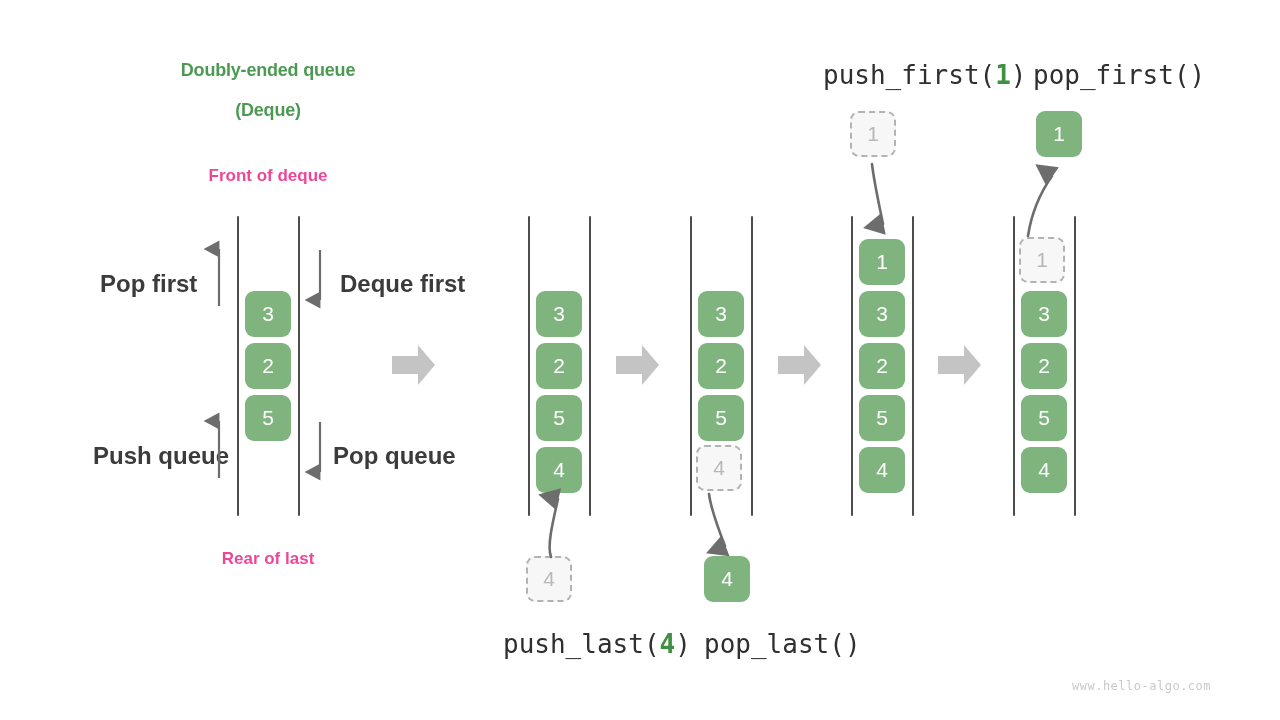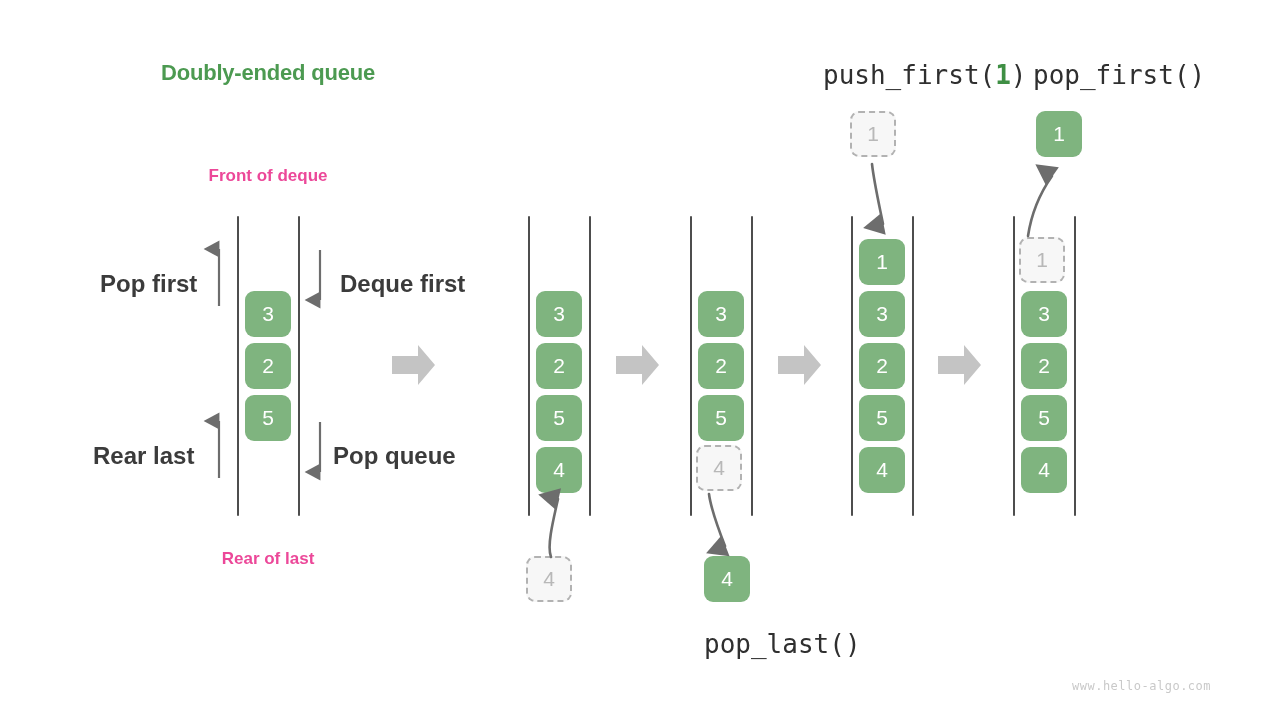--- a/index.html
+++ b/index.html
@@ -17,21 +17,21 @@
     position: relative;
     width: 1280px;
     height: 720px;
   }
 
   
   .title {
     position: absolute;
     font-weight: bold;
     color: #4c9a51;
-    font-size: 22px;
+    font-size: 18px;
     letter-spacing: -0.2px;
     white-space: nowrap;
     text-align: center;
   }
   .hdr {
     position: absolute;
     font-weight: bold;
     color: #ec4899;
     font-size: 17px;
     white-space: nowrap;
@@ -103,27 +103,28 @@
     position: absolute;
     overflow: visible;
   }
 </style>
 </head>
 <body>
 
 <div id="stage">
 
   <div class="title" style="left:143px; top:60px; width:250px;">Doubly-ended queue</div>
+  <div class="title" style="left:143px; top:100px; width:250px;">(Deque)</div>
 
   <div class="hdr" style="left:178px; top:166px; width:180px;">Front of deque</div>
   <div class="hdr" style="left:178px; top:549px; width:180px;">Rear of last</div>
 
   <div class="oplabel" style="left:100px; top:270px;">Pop first</div>
   <div class="oplabel" style="left:340px; top:270px;">Deque first</div>
-  <div class="oplabel" style="left:93px; top:442px;">Rear last</div>
+  <div class="oplabel" style="left:93px; top:442px;">Push queue</div>
   <div class="oplabel" style="left:333px; top:442px;">Pop queue</div>
 
   <div class="rail" style="left:237px; top:216px; height:300px;"></div>
   <div class="rail" style="left:298px; top:216px; height:300px;"></div>
 
   <div class="box" style="left:245px; top:291px;">3</div>
   <div class="box" style="left:245px; top:343px;">2</div>
   <div class="box" style="left:245px; top:395px;">5</div>
 
   <svg class="thinsvg" style="left:208px; top:240px;" width="22" height="68">
@@ -233,20 +234,23 @@
   <div class="box" style="left:1021px; top:343px;">2</div>
   <div class="box" style="left:1021px; top:395px;">5</div>
   <div class="box" style="left:1021px; top:447px;">4</div>
 
   <div class="box" style="left:1036px; top:111px;">1</div>
 
   <svg class="thinsvg" style="left:1012px; top:160px;" width="70" height="80">
     <path d="M16,76 C19,56 26,36 40,16" fill="none" stroke="#6d6d6d" stroke-width="2.6" stroke-linecap="round" marker-end="url(#ahCurve)"></path>
   </svg>
 
+  <div class="mono" style="left:503px; top:629px;">
+    <span>push_last</span><span>(</span><span class="arg">4</span><span>)</span>
+  </div>
 
   <div class="mono" style="left:704px; top:629px;">
     <span>pop_last</span><span>(</span><span>)</span>
   </div>
 
   <div class="watermark" style="left:1072px; top:679px;">www.hello-algo.com</div>
 
 </div>
 
 </body></html>

